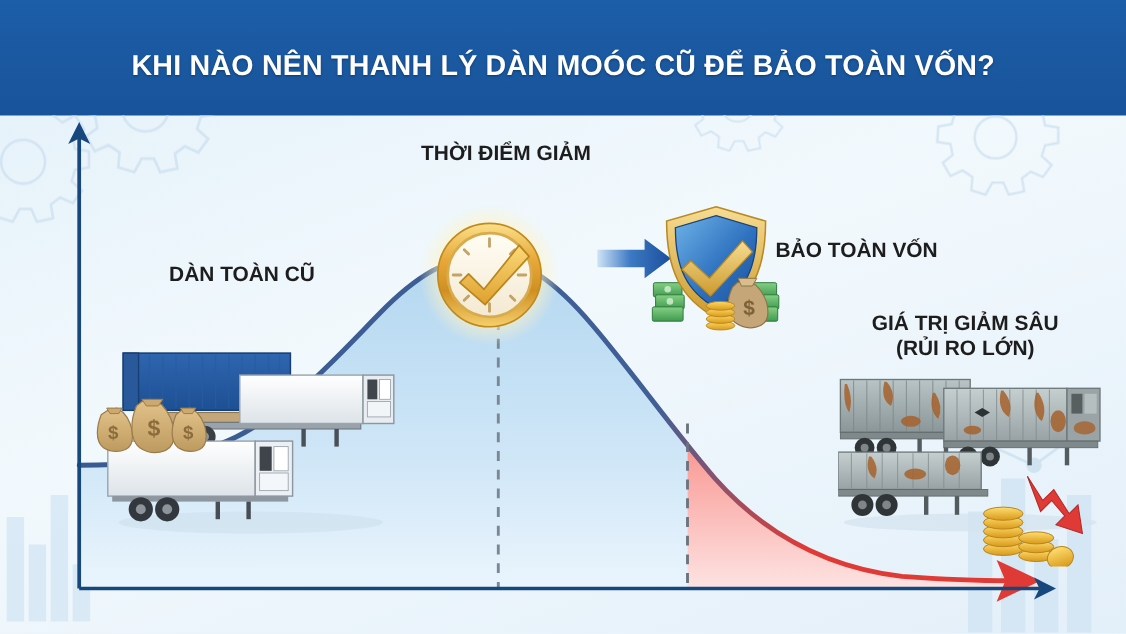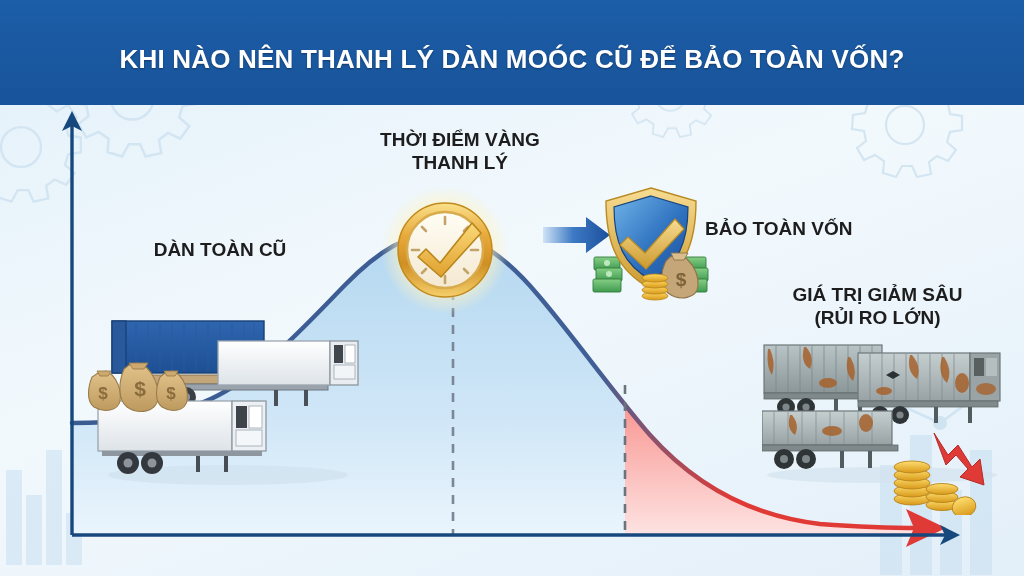--- a/index.html
+++ b/index.html
@@ -485,22 +485,21 @@
         <ellipse cx="54" cy="64" rx="16" ry="5.5" fill="url(#coinG2)" stroke="#b8851a" stroke-width=".9"></ellipse>
         <ellipse cx="76" cy="82" rx="12" ry="10" fill="url(#coinG2)" stroke="#b8851a" stroke-width=".9" transform="rotate(-18 76 82)"></ellipse>
       </g>
     </svg>
 
     <div class="lbl" id="label-old-fleet">
       <span class="l">DÀN TOÀN CŨ</span>
     </div>
 
     <div class="lbl" id="label-golden">
-      <span class="l">THỜI ĐIỂM VÀNG</span>
-      <span class="l">THANH LÝ</span>
+      <span class="l">THỜI ĐIỂM GIẢM</span>
     </div>
 
     <div class="lbl" id="label-deepdrop">
       <span class="l">GIÁ TRỊ GIẢM SÂU</span>
       <span class="l">(RỦI RO LỚN)</span>
     </div>
 
     <div class="lbl" id="label-preserve">
       <span class="l">BẢO TOÀN VỐN</span>
     </div>

